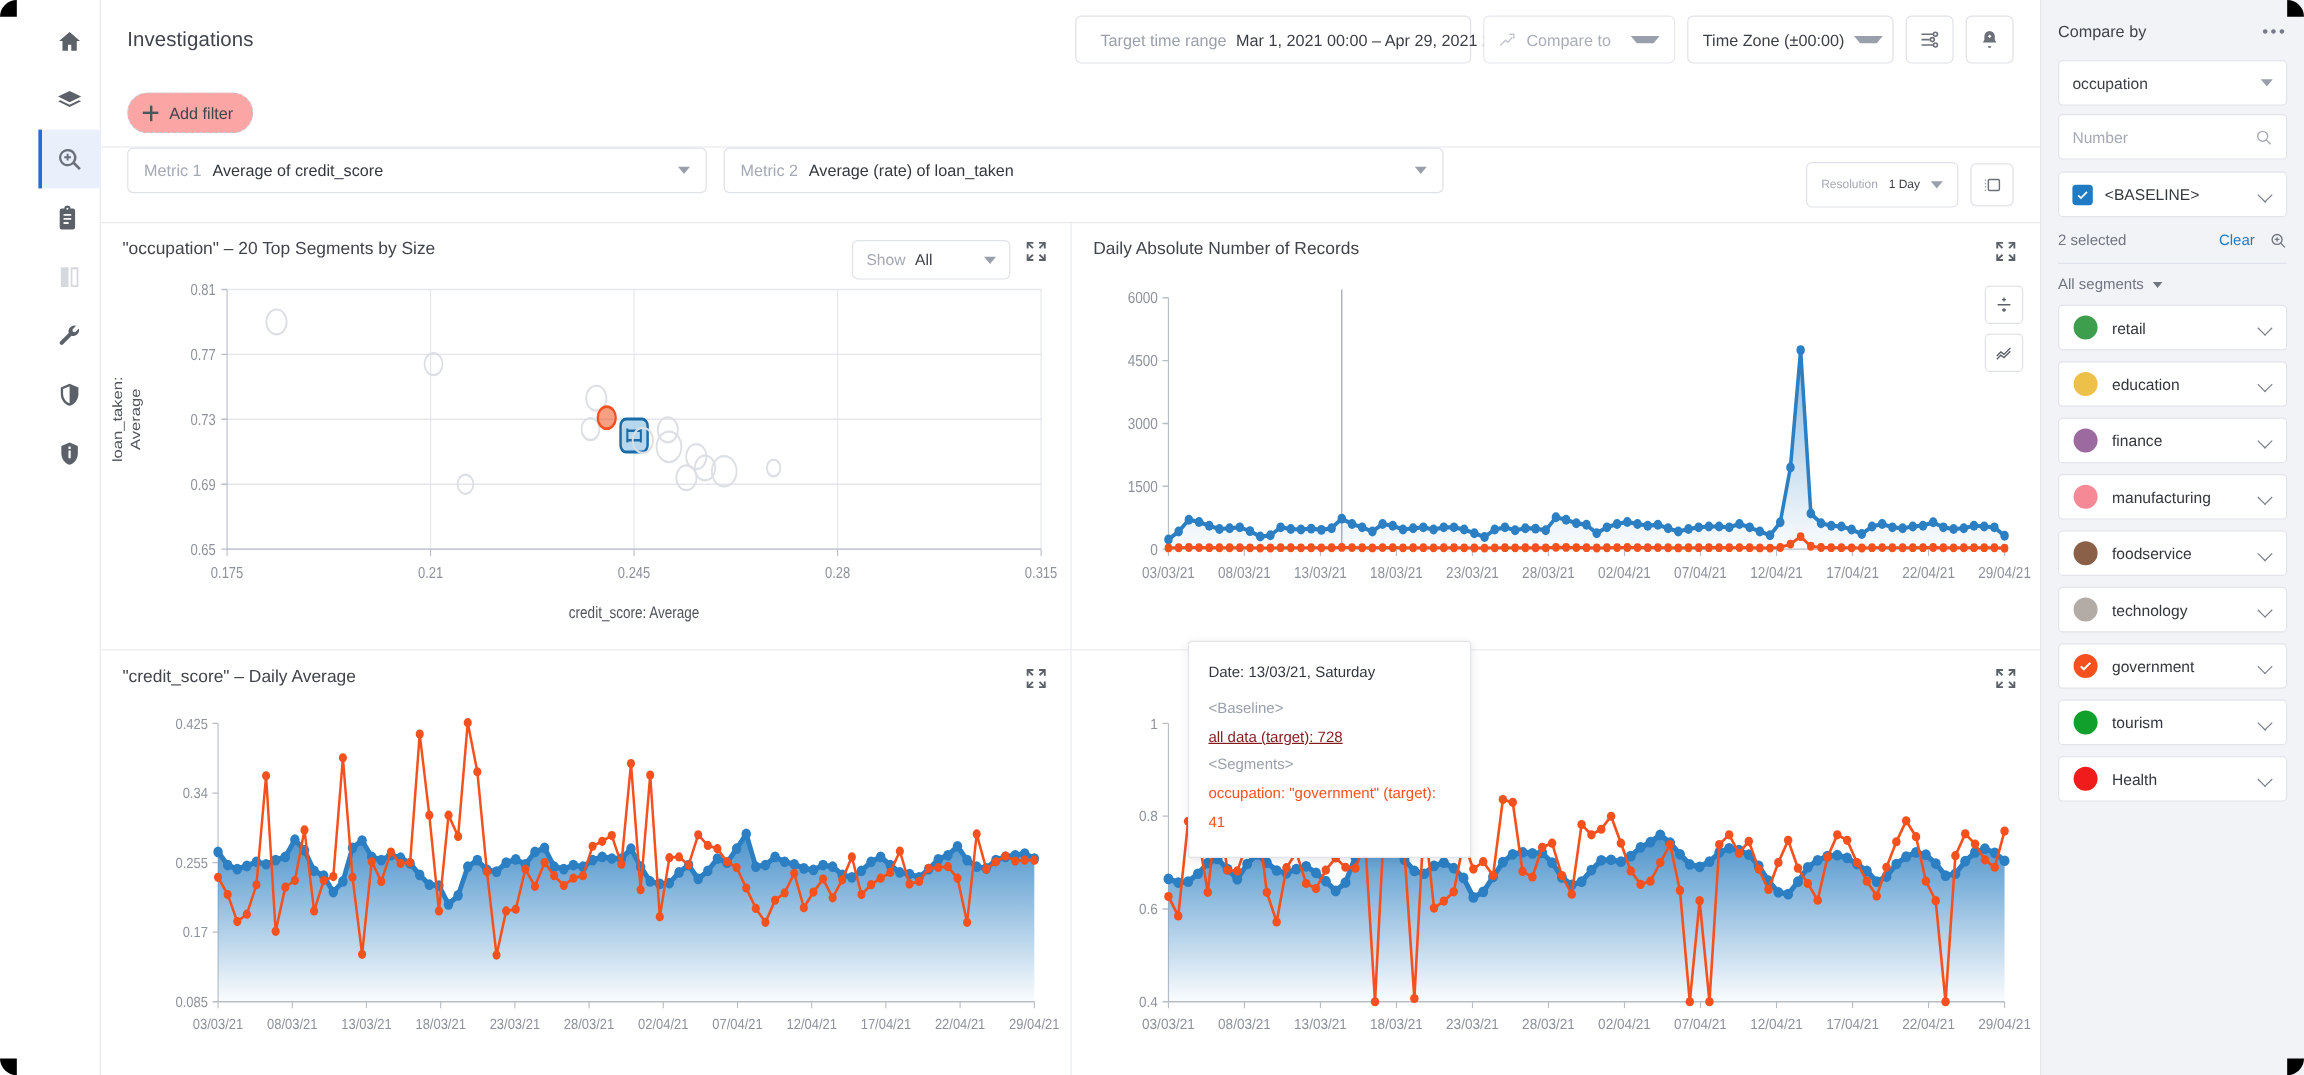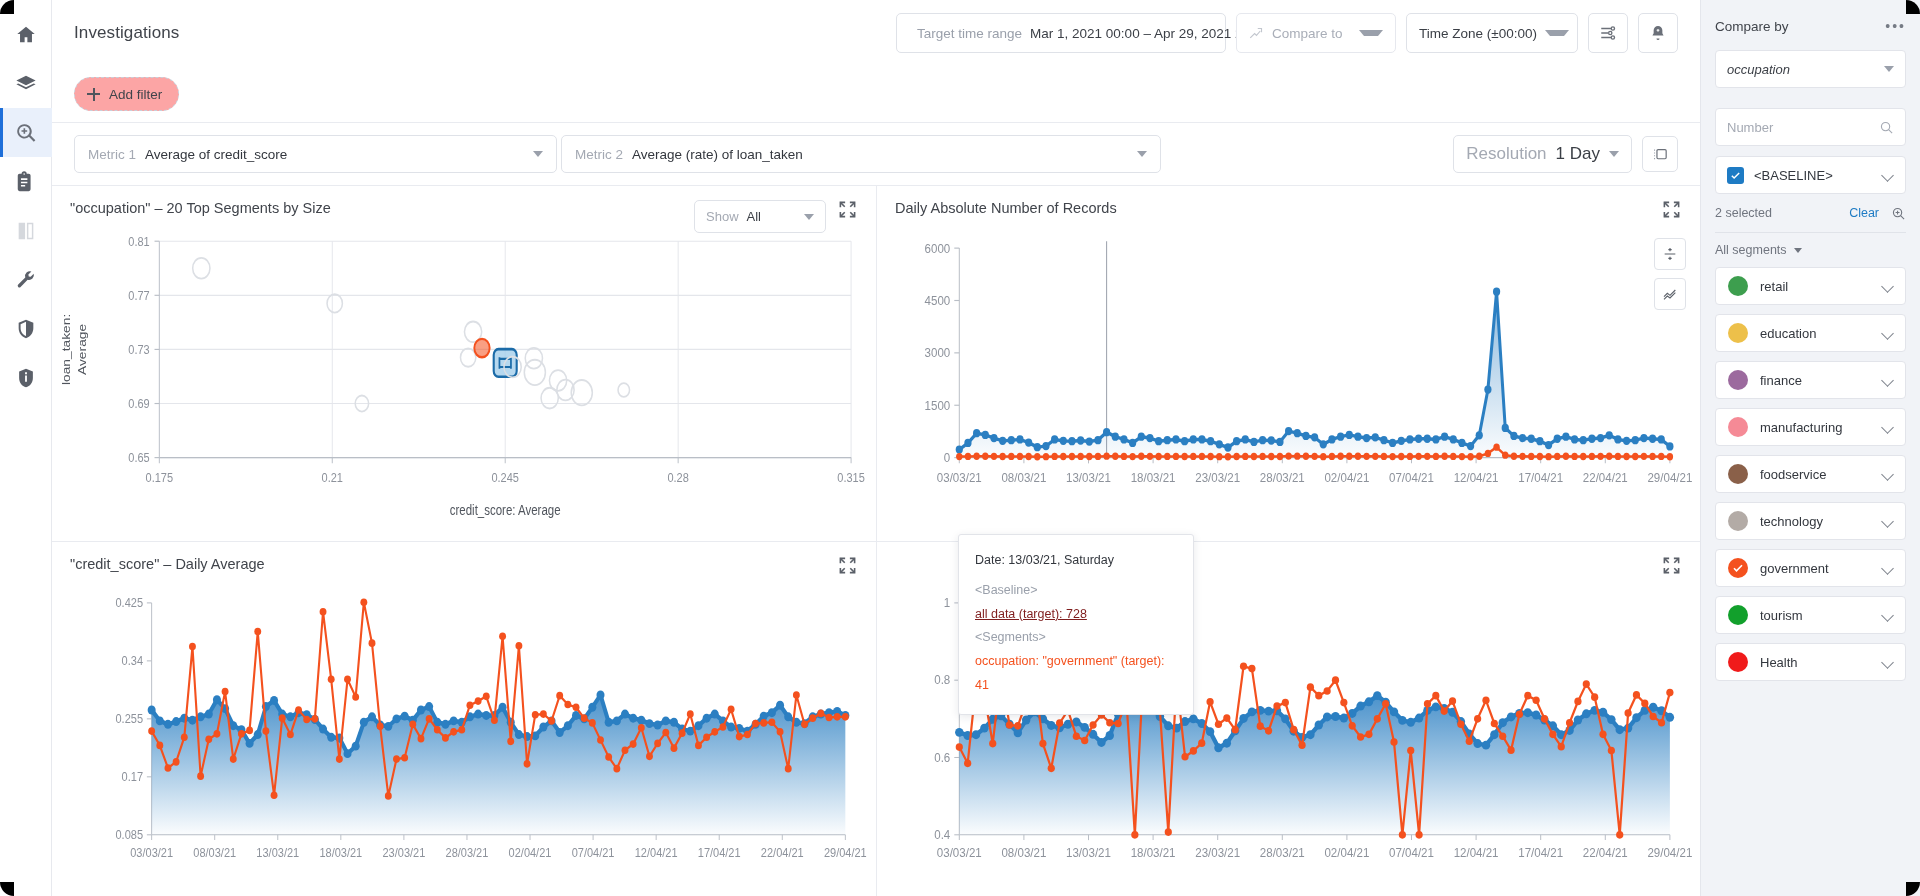--- a/index.html
+++ b/index.html
@@ -3,21 +3,21 @@
 <meta charset="utf-8">
 <style>
   * { box-sizing: border-box; margin: 0; padding: 0; }
   html, body {
     width: 1920px; height: 896px;
     font-family: "Liberation Sans", sans-serif;
     background: #ffffff;
     overflow: hidden;
     color: #3b3f46;
   }
-  #app { position: relative; width: 1920px; height: 896px; display: flex; background:#fff; }
+  #app { position: relative; width: 1920px; height: 896px; display: flex; background:#fff;padding-left:32px; }
 
   
   .rail {
     width: 52px; height: 896px; flex: 0 0 52px;
     background: #fff;
     border-right: 1px solid #e7e9ee;
     display: flex; flex-direction: column; align-items: center;
     padding-top: 10px;
     position: relative; z-index: 5;
   }
@@ -83,34 +83,34 @@
   }
   .plus { position: relative; width: 13px; height: 13px; }
   .plus::before, .plus::after { content:""; position:absolute; background:#50555d; }
   .plus::before { left: 5.5px; top: 0; width: 2px; height: 13px; }
   .plus::after  { top: 5.5px; left: 0; height: 2px; width: 13px; }
 
   .hr { height: 1px; background: #e9ebf0; margin: 0; }
 
   
   .metric-row {
-    height: 62px; flex: 0 0 62px; padding: 0 22px; display: flex; align-items: center; gap: 4px;
+    height: 62px; flex: 0 0 62px; padding: 0 22px; display: flex; gap: 14px;
   }
   .metric-sel {
     height: 38px; flex: 1 1 0; min-width: 0;
     border: 1px solid #dfe2e8; border-radius: 5px; background: #fff;
     display: flex; align-items: center; padding: 0 13px; gap: 9px;
     font-size: 13.5px; cursor: pointer;
   }
   .metric-sel .k { color: #a4a9b3; }
   .metric-sel .v { color: #33373e; }
   .res-group { margin-left: auto; display: flex; align-items: center; gap: 10px; }
   .res-sel {
     height: 38px; border: 1px solid #dfe2e8; border-radius: 5px; background:#fff;
-    display: flex; align-items: center; gap: 9px; padding: 0 12px; font-size: 17px; cursor: pointer;
+    display: flex; align-items: center; gap: 9px; padding: 0 12px; font-size: 10px; cursor: pointer;
   }
   .res-sel .k { color: #a4a9b3; }
   .icon-btn.sm { width: 36px; height: 36px; }
 
   
   .grid { flex: 1 1 auto; display: grid; grid-template-columns: 1fr 1fr; grid-template-rows: 1fr 1fr; min-height:0; }
   .cell { position: relative; border-top: 1px solid #e9ebf0; min-width: 0; min-height: 0; padding: 14px 18px 6px 18px; }
   .cell.r { border-left: 1px solid #e9ebf0; }
   .cell-head { display: flex; align-items: flex-start; height: 32px; }
   .cell-title { font-size: 14.5px; color: #40444b; }
@@ -152,21 +152,21 @@
     padding: 14px 14px 0 14px; overflow: hidden; position: relative;
   }
   .rp-head { display: flex; align-items: center; height: 24px; margin-bottom: 12px; }
   .rp-title { font-size: 13.5px; color: #40444b; }
   .dots { margin-left: auto; color: #767b85; letter-spacing: 2px; font-size: 14px; cursor: pointer; line-height: 1; }
   .rp-select, .rp-filter, .rp-baseline, .rp-seg {
     background: #fff; border: 1px solid #e2e4ea; border-radius: 4px;
     height: 38px; display: flex; align-items: center; padding: 0 11px;
     font-size: 13px; color: #3b3f46; cursor: pointer;
   }
-  .rp-select { margin-bottom: 20px; font-style: italic; }
+  .rp-select { margin-bottom: 7px; }
   .rp-filter { margin-bottom: 10px; color: #a4a9b3; }
   .rp-filter .ph { flex: 1 1 auto; }
   .rp-baseline { margin-bottom: 0; gap: 10px; }
   .chk {
     width: 17px; height: 17px; border-radius: 3px; background: #1e7bc4;
     display:flex; align-items:center; justify-content:center; flex: 0 0 17px;
   }
   .chk svg { display:block; }
   .chev { margin-left: auto; width: 12px; height: 12px; position: relative; }
   .chev::after {

